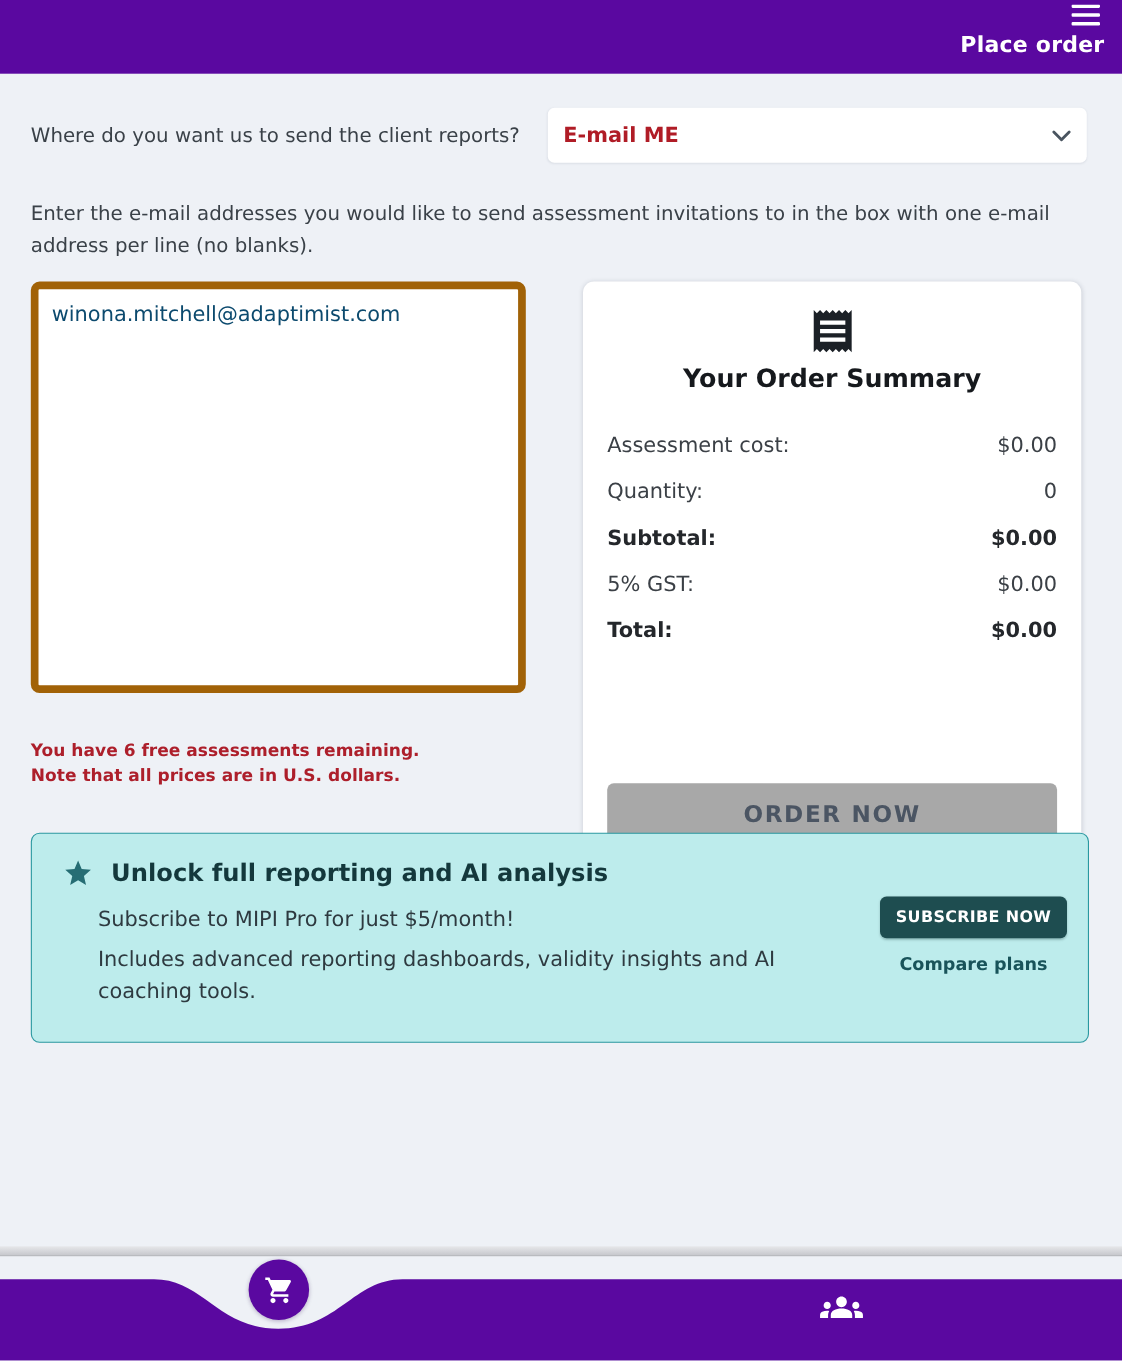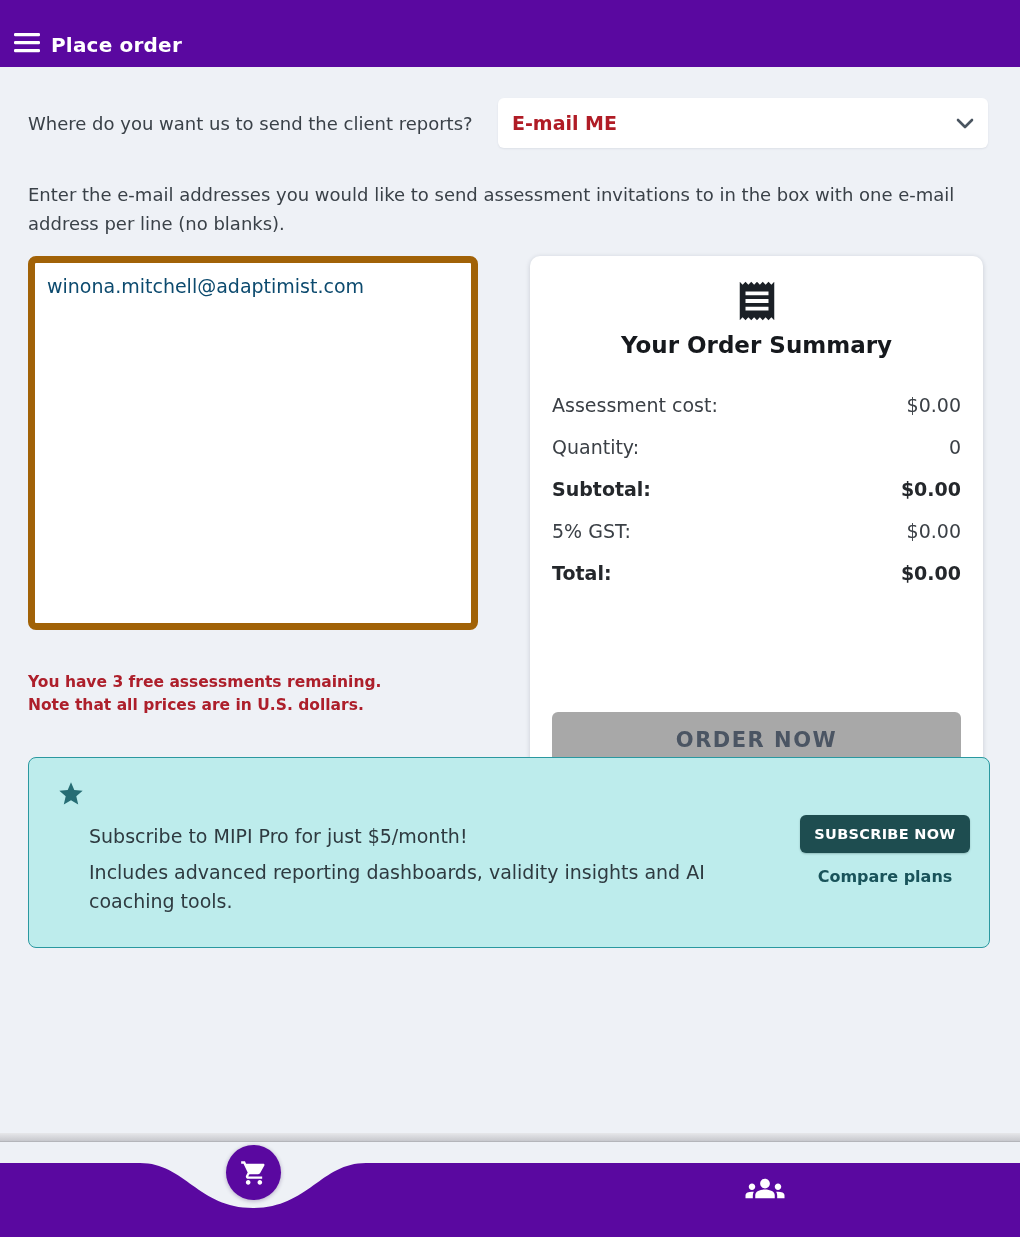--- a/index.html
+++ b/index.html
@@ -8,21 +8,21 @@
     position:relative;
     font-family:"DejaVu Sans","Liberation Sans",sans-serif;
     background:#eef1f6;
     overflow:hidden;
     color:#3a4148;
   }
   
   .topbar {
     position:absolute; top:0; left:0; width:1020px; height:67px;
     background:#5a08a0;
-    display:flex; align-items:flex-end; padding:0 16px 10px 10px;
+    display:flex; align-items:flex-end; padding:0 16px 10px 10px;flex-direction:column;
   }
   .menu-btn { width:34px; height:28px; display:flex; align-items:center; justify-content:center; cursor:pointer; }
   .topbar-title { color:#fff; font-size:20px; font-weight:bold; margin-left:7px; letter-spacing:.2px; }
 
   
   .question-row { position:absolute; top:98px; left:28px; width:960px; height:50px; display:flex; align-items:center; }
   .question-text { font-size:18px; color:#3a4148; flex:0 0 auto; width:470px; }
   .dest-select {
     flex:1; height:50px; background:#fff; border-radius:6px;
     display:flex; align-items:center; justify-content:space-between;
@@ -156,29 +156,30 @@
     </div>
     <div class="order-row bold">
       <span>Total:</span>
       <span>$0.00</span>
     </div>
   </div>
   <button class="order-now-btn" disabled="">ORDER NOW</button>
 </section>
 
 <div class="notes">
-  <div>You have  3 free assessments remaining.</div>
+  <div>You have  6 free assessments remaining.</div>
   <div>Note that all prices are in U.S. dollars.</div>
 </div>
 
 <section class="promo">
   <div class="promo-head">
     <svg width="28" height="28" viewBox="0 0 24 24">
       <path fill="#266d74" d="M12 17.27L18.18 21l-1.64-7.03L22 9.24l-7.19-.61L12 2 9.19 8.63 2 9.24l5.46 4.73L5.82 21z"></path>
     </svg>
+    <span class="promo-title">Unlock full reporting and AI analysis</span>
   </div>
   <p class="promo-line1">Subscribe to MIPI Pro for just $5/month!</p>
   <p class="promo-line2">Includes advanced reporting dashboards, validity insights and AI coaching tools.</p>
   <div class="promo-actions">
     <button class="subscribe-btn">SUBSCRIBE NOW</button>
     <a class="compare-link">Compare plans</a>
   </div>
 </section>
 
 <div class="bottom-divider"></div>

